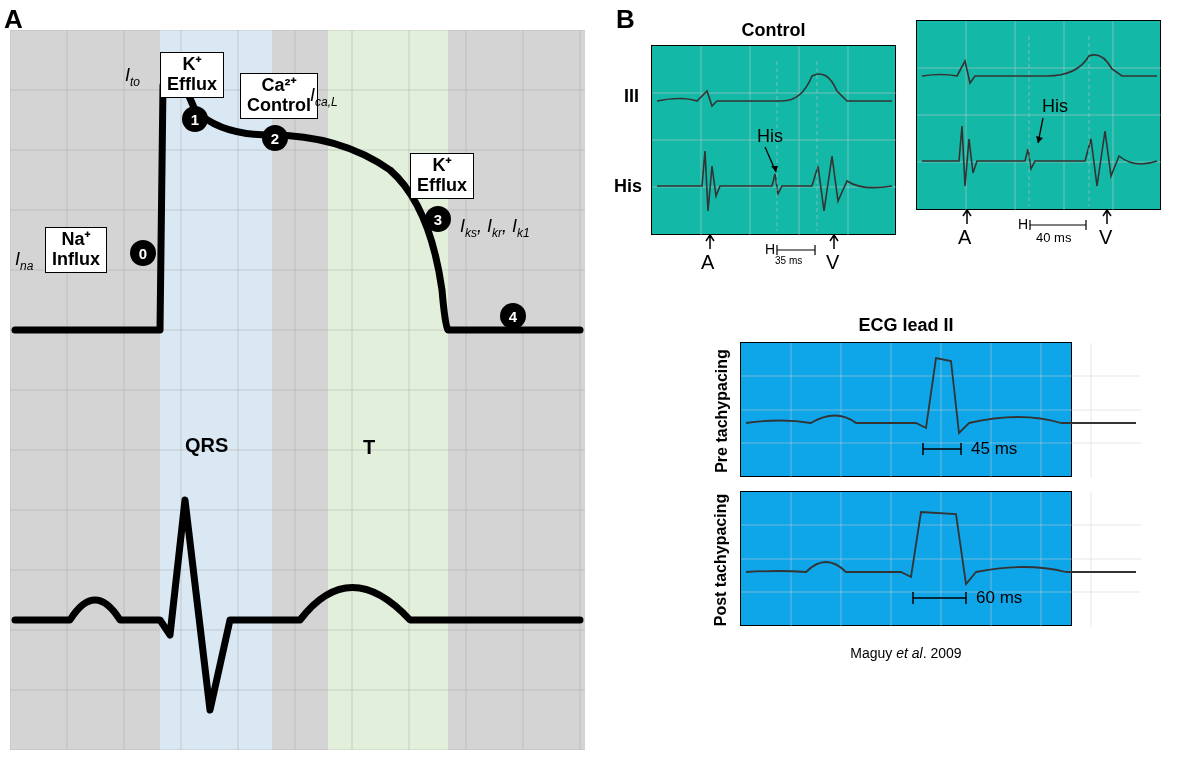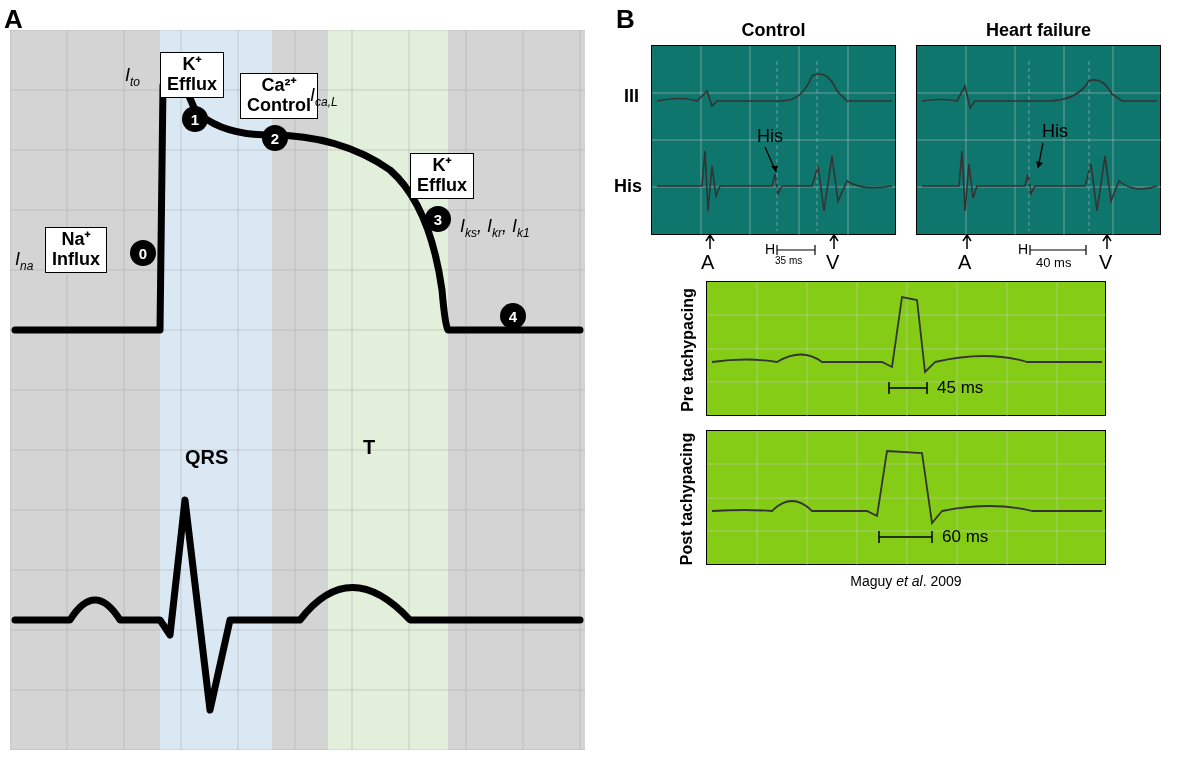--- a/index.html
+++ b/index.html
@@ -15,28 +15,28 @@
   .band-green { position: absolute; top: 0; left: 318px; width: 120px; height: 720px; background: #e2efda; }
   .grid-lines { position: absolute; inset:0; }
   .grid-lines line { stroke: #aaa; stroke-width: 0.5; }
   .white-box { position: absolute; background: #fff; border: 1.5px solid #000; padding: 2px 6px; font-weight: bold; font-size: 18px; line-height: 1.1; text-align: center; }
   .num-circle { position: absolute; width: 26px; height: 26px; border-radius: 50%; background: #000; color: #fff; font-weight: bold; font-size: 15px; display:flex; align-items:center; justify-content:center; }
   .i-label { position: absolute; font-size: 18px; font-weight: 400; font-style: italic; }
   .i-label sub { font-size: 12px; }
   .ecg-label { position: absolute; font-weight: bold; font-size: 20px; }
   .panel-b-title { text-align: center; font-weight: bold; font-size: 18px; margin-bottom: 4px; }
   .b-row1 { display: flex; justify-content: center; gap: 20px; margin-top: 16px; }
-  .b-trace-box { width: 245px; height: 190px; background: #0f766e; border: 1.5px solid #000; position: relative; }
+  .b-trace-box { width: 245px; height: 190px; background: #14b8a6; border: 1.5px solid #000; position: relative; }
   .b-row-label-left { position: absolute; left: -28px; font-weight: bold; font-size: 18px; }
   .b-annot { position: absolute; font-size: 16px; }
   .b-title2 { text-align: center; font-weight: bold; font-size: 18px; margin-top: 40px; }
   .b-row2 { display: flex; flex-direction: column; align-items: center; gap: 14px; margin-top: 6px; }
-  .b-trace-box2 { width: 400px; height: 135px; background: #84cc16; border: 1.5px solid #000; position: relative; }
+  .b-trace-box2 { width: 332px; height: 135px; background: #0ea5e9; border: 1.5px solid #000; position: relative; }
   .vert-label { position: absolute; transform: rotate(-90deg); transform-origin: center; font-weight: bold; font-size: 16px; white-space: nowrap; }
-  .citation { text-align: center; font-size: 14px; margin-top: 8px; }
+  .citation { text-align: center; font-size: 14px; margin-top: 19px; }
   .grid-bg line { stroke: #ccc; stroke-width: 0.5; }
 </style>
 </head>
 <body>
 
 <div class="figure">
 
   <div class="panel-a">
     <div class="panel-label">A</div>
     <div class="ap-box">
@@ -93,21 +93,21 @@
       <span class="i-label" style="top:55px;left:300px"><span>I</span><sub>ca,L</sub></span>
       <div class="num-circle" style="top:95px;left:252px">2</div>
 
       <div class="white-box" style="top:123px;left:400px;white-space:pre-line">K⁺
 Efflux</div>
       <div class="num-circle" style="top:176px;left:415px">3</div>
       <span class="i-label" style="top:186px;left:450px"><span>I</span><sub>ks</sub>, I<sub>kr</sub>, I<sub>k1</sub></span>
 
       <div class="num-circle" style="top:273px;left:490px">4</div>
 
-      <div class="ecg-label" style="top:416px;left:175px">QRS</div>
+      <div class="ecg-label" style="top:404px;left:175px">QRS</div>
       <div class="ecg-label" style="top:406px;left:353px">T</div>
     </div>
   </div>
 
   <div class="panel-b">
     <div class="panel-label">B</div>
 
     <div class="b-row1">
       <div style="position:relative">
         <div class="panel-b-title">Control</div>
@@ -149,21 +149,20 @@
             </svg>
           <span class="b-annot" style="top:20px;left:124px;font-size:10px">35 ms</span>
           <svg style="position:absolute;top:-2px;left:176px" width="14" height="18">
               <path d="M7 16 L7 2 M7 2 L3 8 M7 2 L11 8" stroke="#000" stroke-width="1.5" fill="none"></path>
             </svg>
           <span class="b-annot" style="top:16px;left:175px;font-size:20px">V</span>
         </div>
       </div>
 
       <div style="position:relative">
-        <div class="panel-b-title">Heart failure</div>
         <div class="b-trace-box">
           <svg width="245" height="190" class="grid-bg" style="position:absolute;inset:0">
             <g>
               <line x1="0" y1="47" x2="245" y2="47"></line>
                 <line x1="0" y1="94" x2="245" y2="94"></line>
                 <line x1="0" y1="141" x2="245" y2="141"></line>
               <line x1="49" y1="0" x2="49" y2="190"></line>
                 <line x1="98" y1="0" x2="98" y2="190"></line>
                 <line x1="147" y1="0" x2="147" y2="190"></line>
                 <line x1="196" y1="0" x2="196" y2="190"></line>
@@ -190,20 +189,21 @@
             </svg>
           <span class="b-annot" style="top:20px;left:120px;font-size:13px">40 ms</span>
           <svg style="position:absolute;top:-2px;left:184px" width="14" height="18">
               <path d="M7 16 L7 2 M7 2 L3 8 M7 2 L11 8" stroke="#000" stroke-width="1.5" fill="none"></path>
             </svg>
           <span class="b-annot" style="top:16px;left:183px;font-size:20px">V</span>
         </div>
       </div>
     </div>
 
+    <div class="b-title2">ECG lead II</div>
     <div class="b-row2">
       <div style="position:relative">
         <div class="vert-label" style="left:-80px;top:60px">Pre tachypacing</div>
         <div class="b-trace-box2">
           <svg width="400" height="135" class="grid-bg" style="position:absolute;inset:0">
             <g>
               <line x1="0" y1="33" x2="400" y2="33"></line>
                 <line x1="0" y1="67" x2="400" y2="67"></line>
                 <line x1="0" y1="100" x2="400" y2="100"></line>
               <line x1="50" y1="0" x2="50" y2="135"></line>

